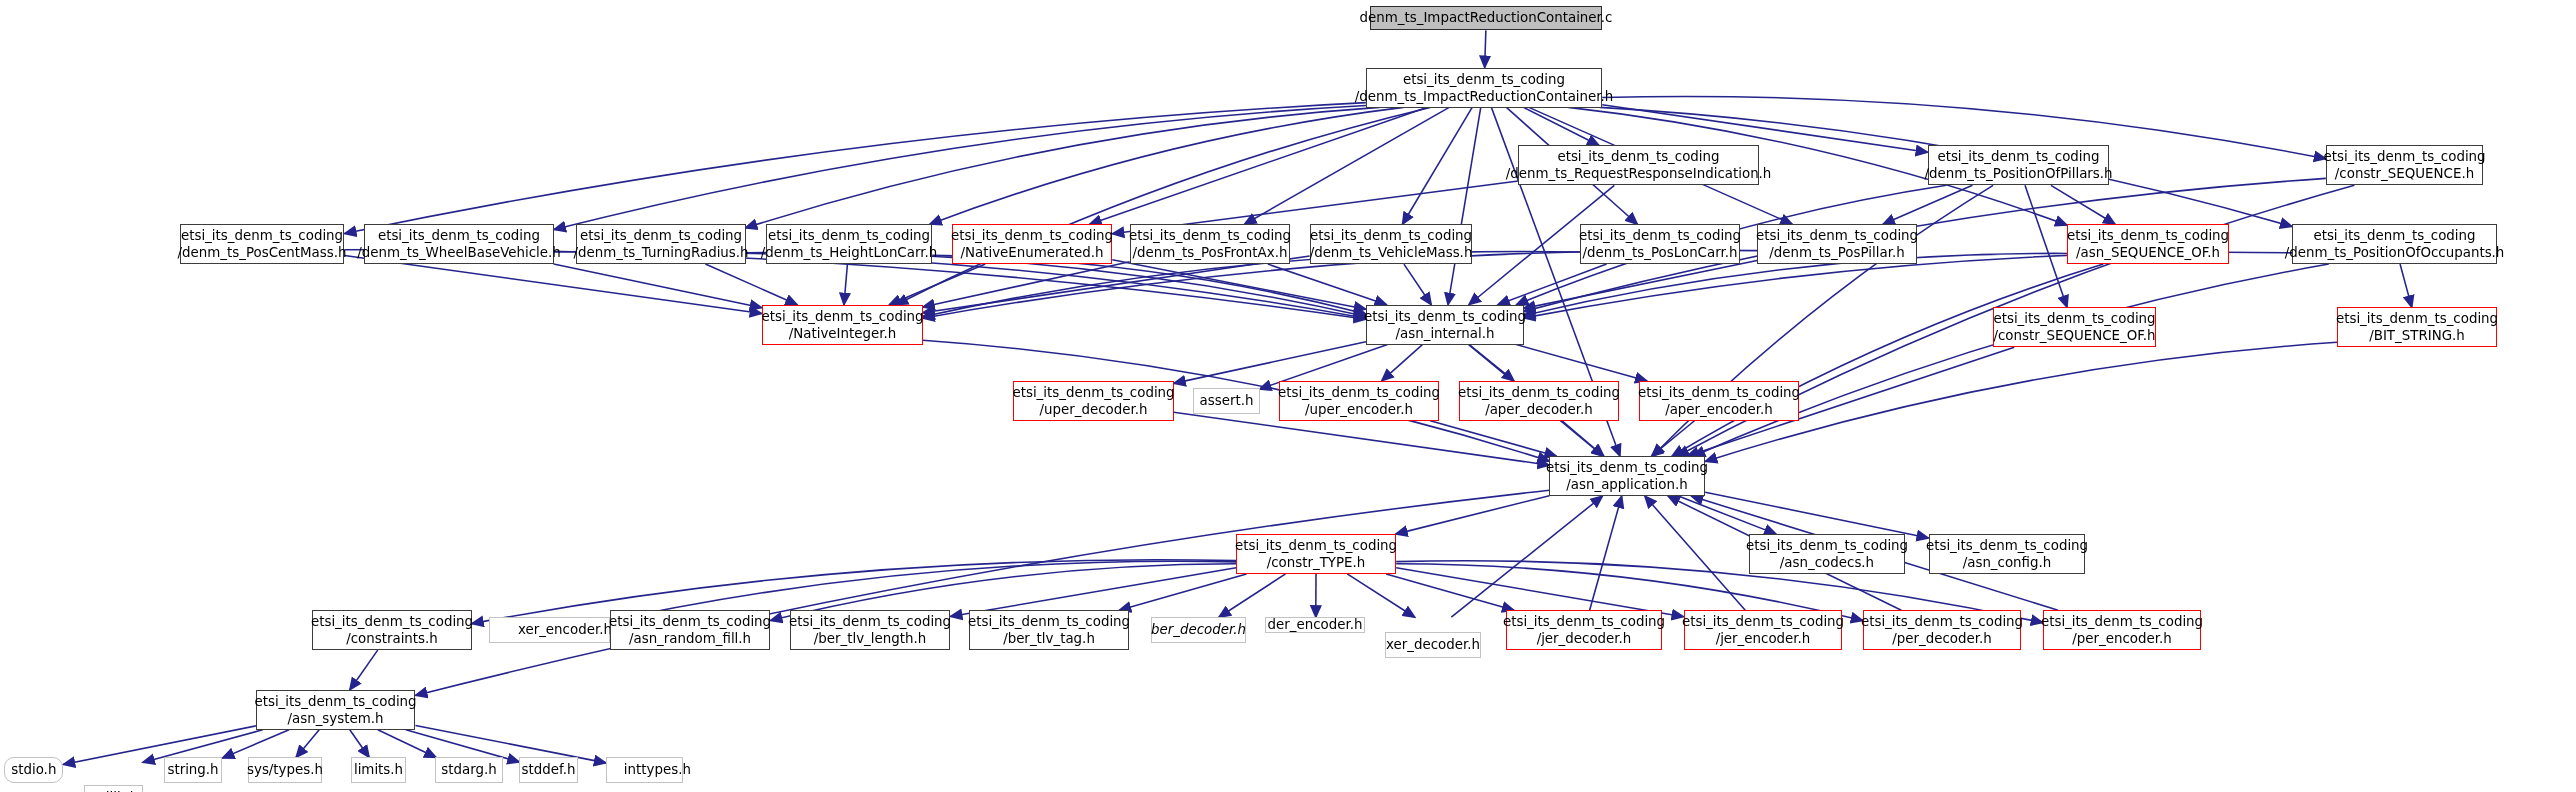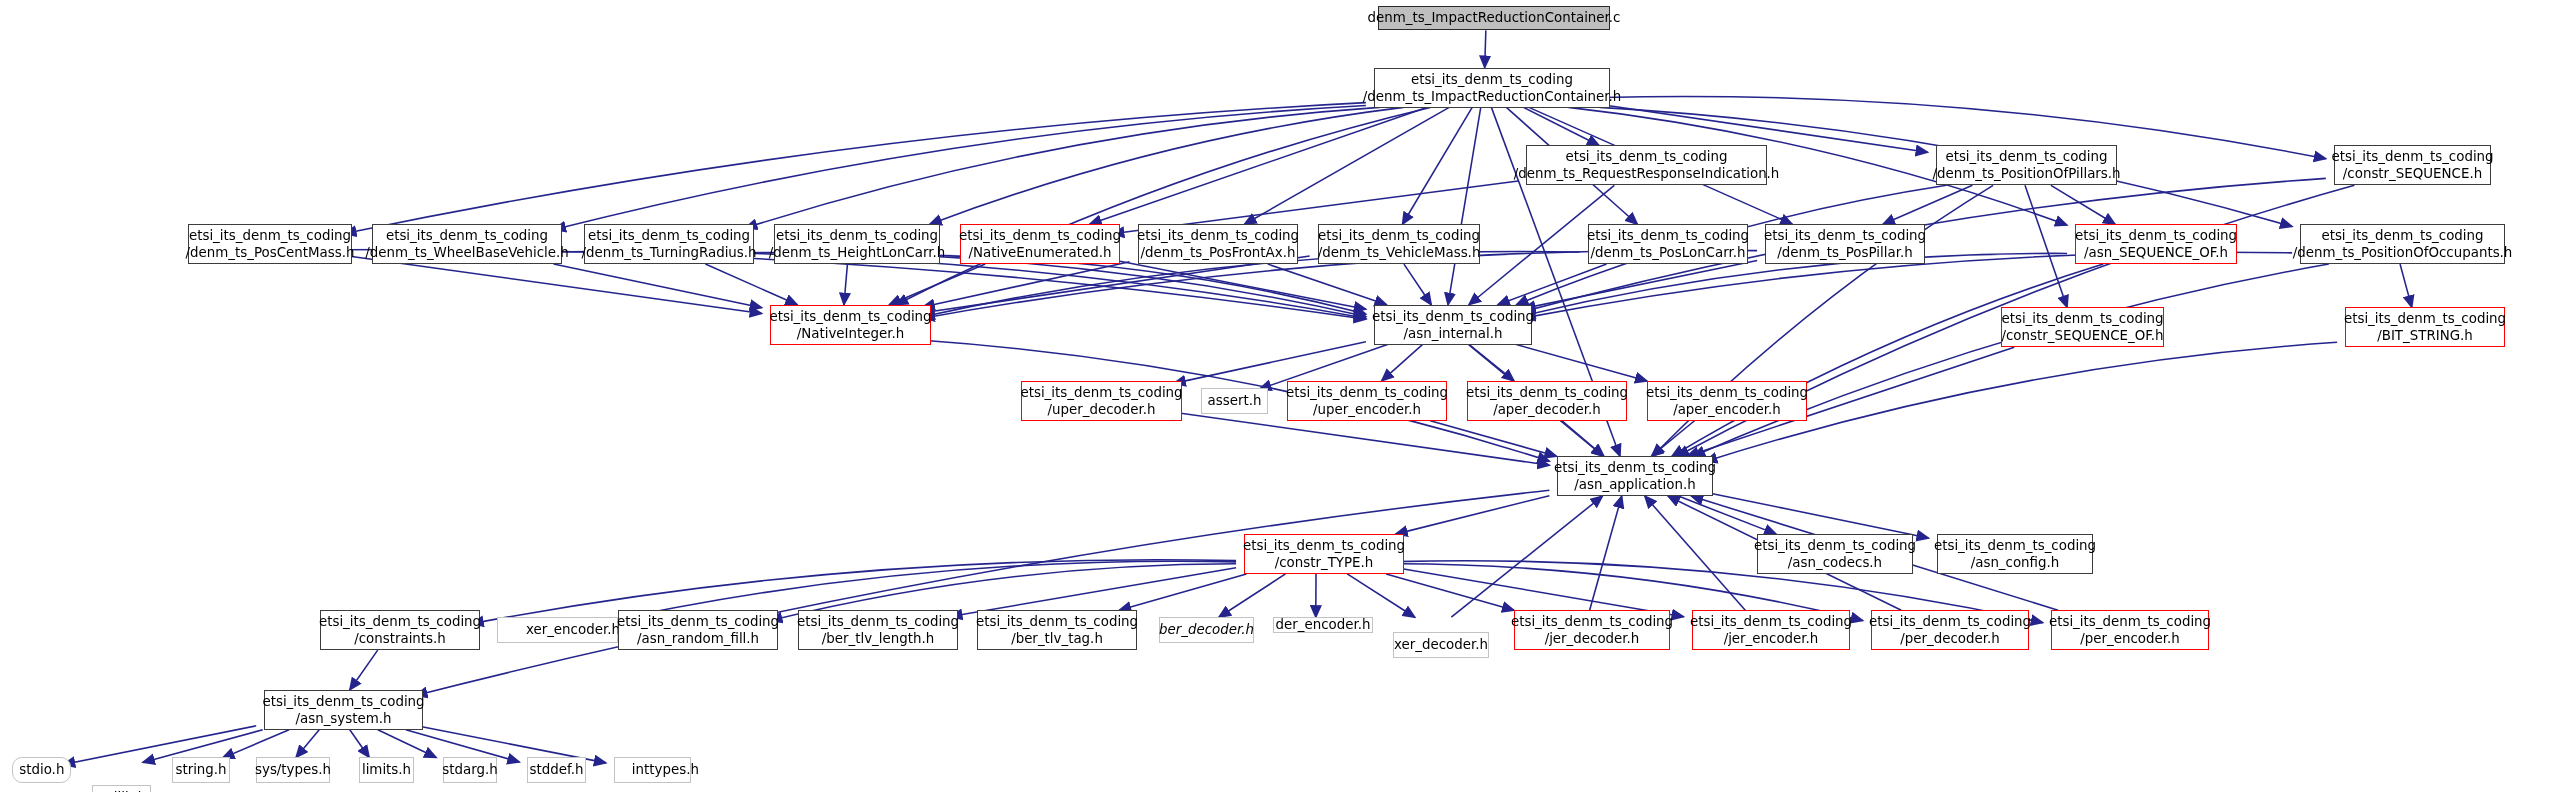--- a/index.html
+++ b/index.html
@@ -2,21 +2,21 @@
 <html style="font-size:14px"><head>
 <meta charset="utf-8">
 <style>
   html,body{margin:0;padding:0;background:#ffffff;}
   #stage{position:relative;width:2576px;height:793px;background:#ffffff;overflow:hidden;
          font-family:"DejaVu Sans","Liberation Sans",sans-serif;}
   #edges{position:absolute;left:0;top:0;width:2576px;height:793px;}
   .node{position:absolute;box-sizing:border-box;background:#ffffff;border:1.7px solid #3c3c3c;
         display:flex;flex-direction:column;align-items:center;justify-content:center;
         font-size:13.4px;line-height:17.3px;color:#000000;text-align:center;white-space:nowrap;
-        padding:0.9px 5.2px;cursor:default;margin-left:8px;}
+        padding:0.9px 5.2px;cursor:default;}
   .node.main{background:#bfbfbf;border-color:#2a2a2a;}
   .node.red{border:1.7px solid #ff0000;}
   .node.external{border:1.7px solid #c3c3c3;}
   .node span{pointer-events:none;}
 </style>
 </head>
 <body>
 
 <div id="stage">
   <svg id="edges" width="2576" height="793" viewBox="0 0 2976 916">
@@ -292,21 +292,21 @@
       </div>
       <div class="node external" style="left: 164px; top: 757px; width: 58px; height: 26px;">
         <span>string.h</span>
       </div>
       <div class="node external" style="left: 248px; top: 757px; width: 74px; height: 26px;">
         <span>sys/types.h</span>
       </div>
       <div class="node external" style="left: 351px; top: 757px; width: 55px; height: 26px;">
         <span>limits.h</span>
       </div>
-      <div class="node external" style="left: 435px; top: 757px; width: 54px; height: 26px;">
+      <div class="node external" style="left: 435px; top: 757px; width: 68px; height: 26px;">
         <span>stdarg.h</span>
       </div>
       <div class="node external" style="left: 519px; top: 757px; width: 59px; height: 26px;">
         <span>stddef.h</span>
       </div>
       <div class="node external" style="left: 606px; top: 757px; width: 77px; height: 26px; padding-left: 31px;">
         <span>inttypes.h</span>
       </div>
     </div>
 </div>

